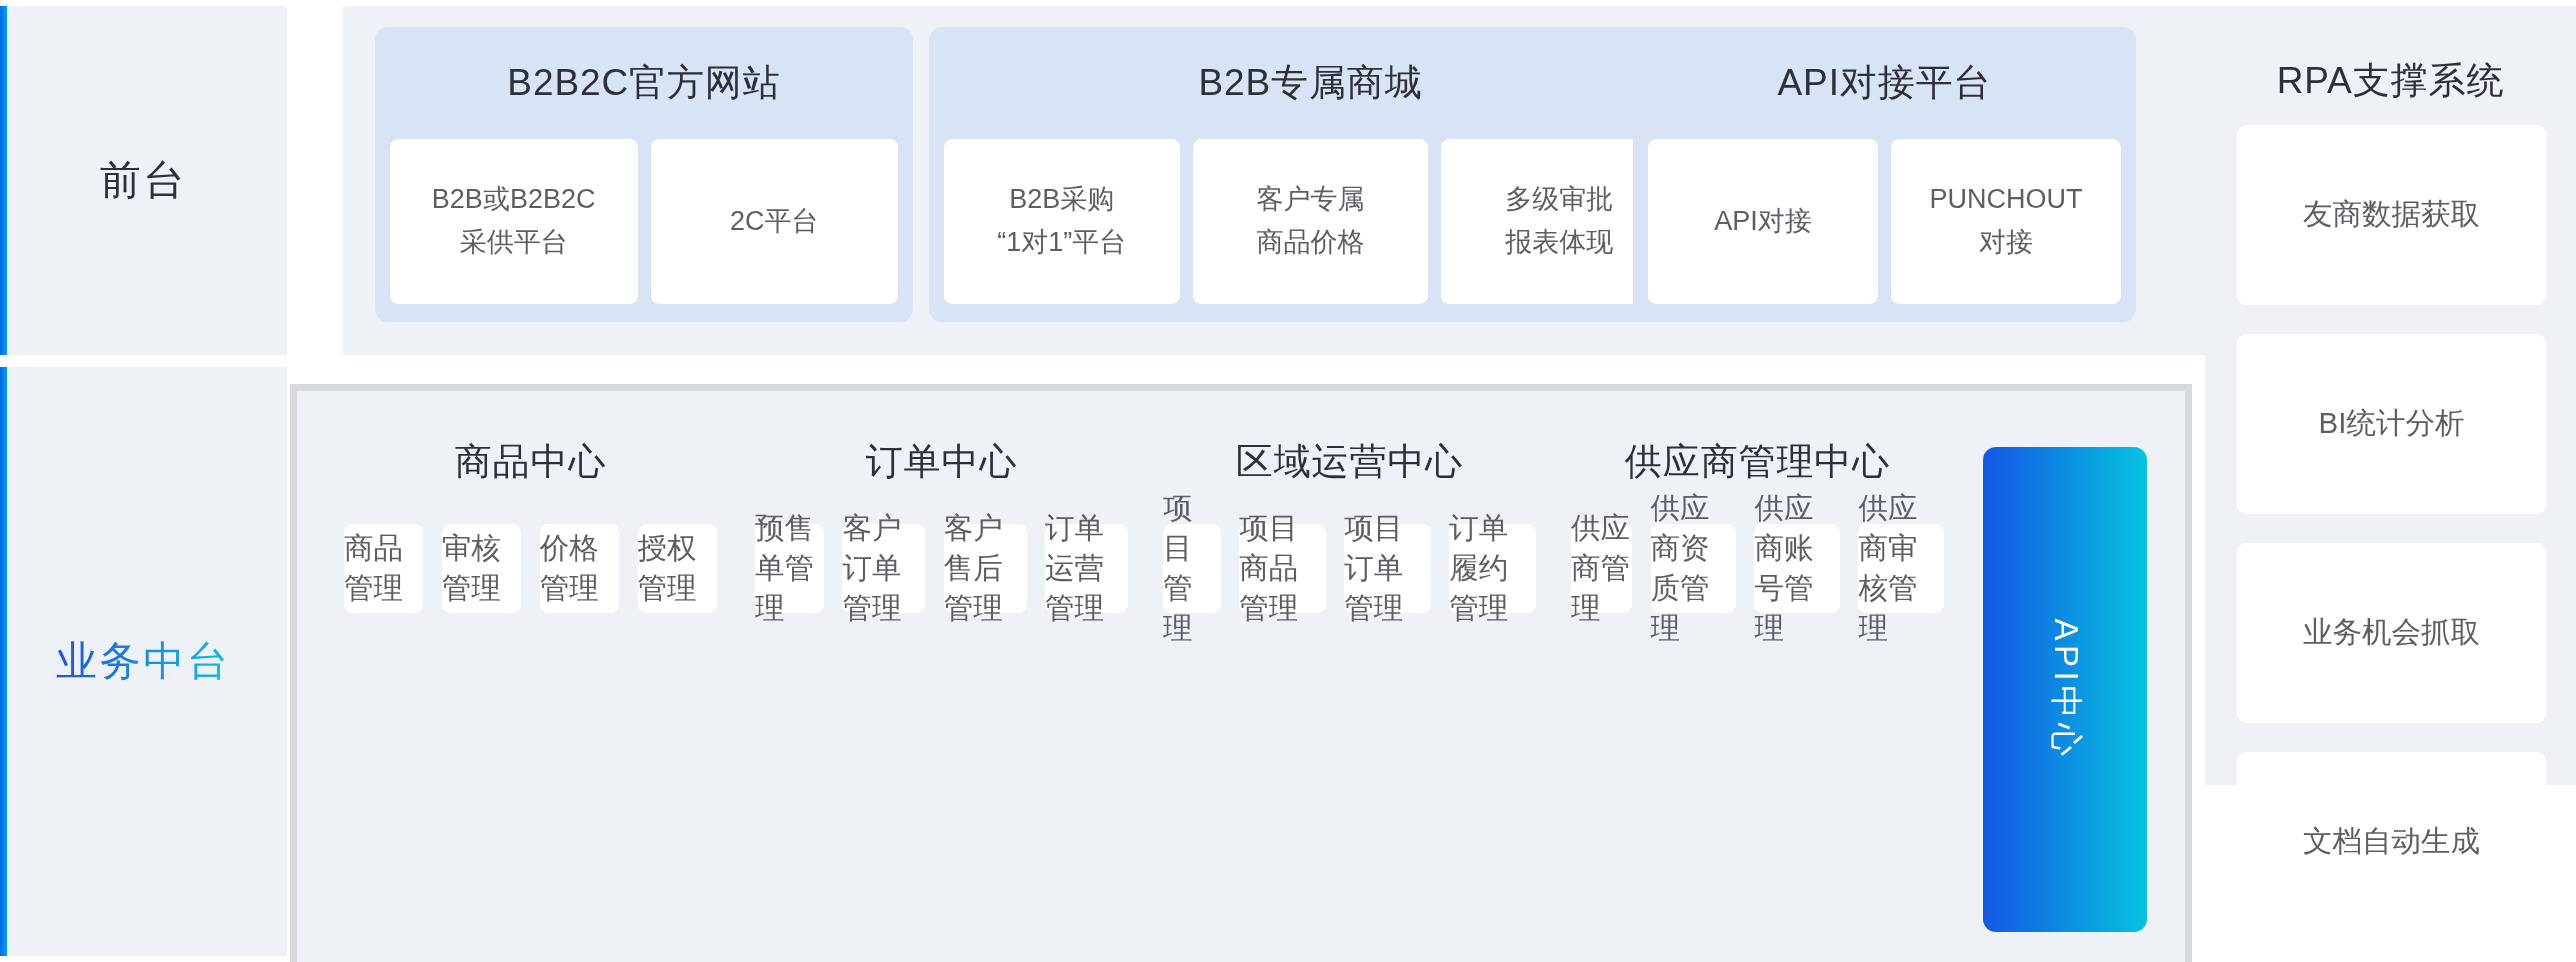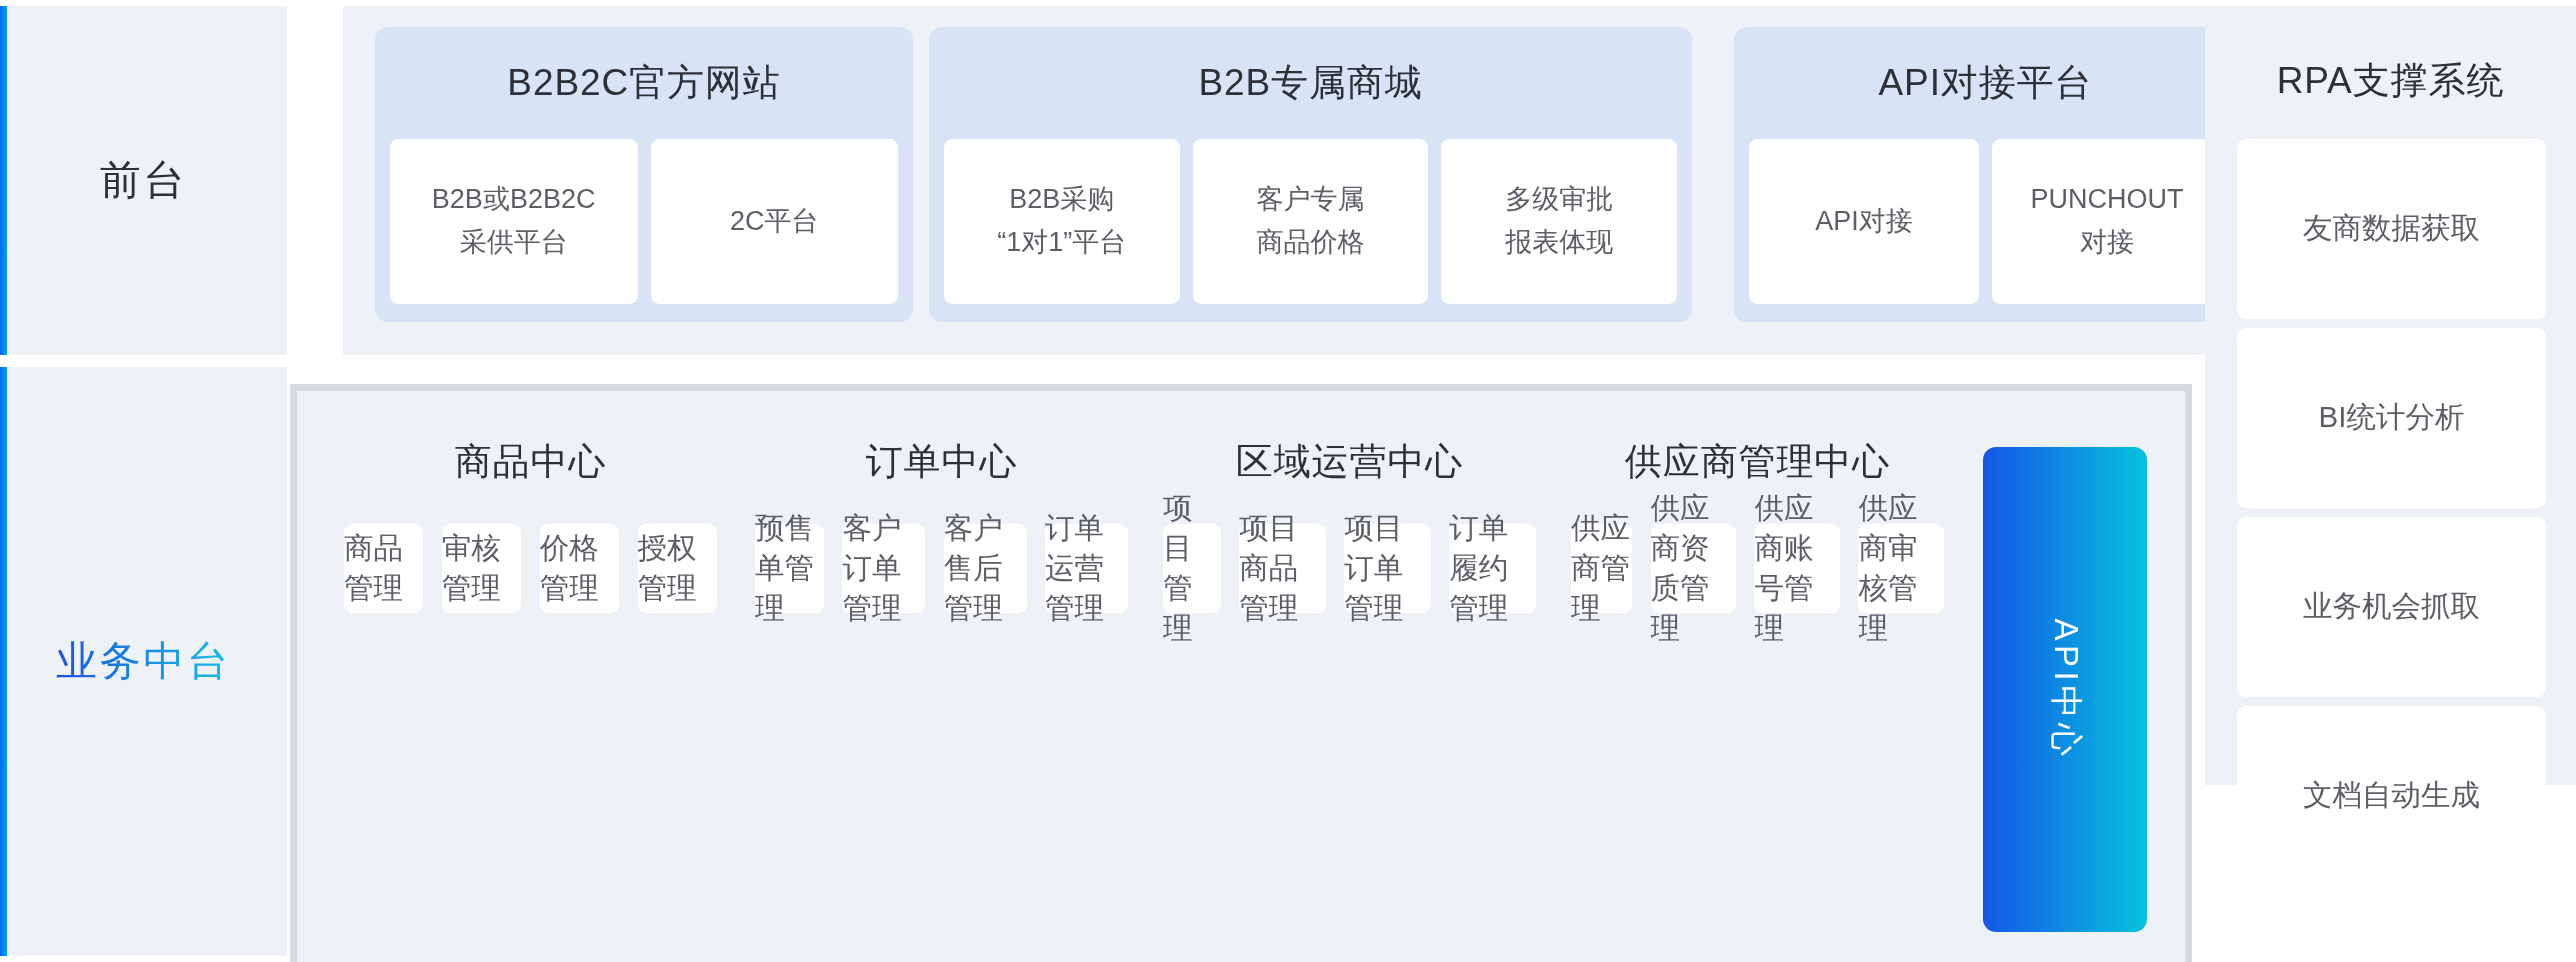--- a/index.html
+++ b/index.html
@@ -30,21 +30,21 @@
   .side-label{margin:16px;font-size:41px;font-weight:500;color:var(--dark-text);letter-spacing:2.8px;}
   .side-label.grad{background:linear-gradient(90deg,var(--grad-blue),var(--grad-cyan));
     -webkit-background-clip:text;background-clip:text;color:transparent;text-decoration:underline;}
 
   
   .top-strip{position:absolute;left:299px;top:5.5px;width:1889px;height:349px;background:var(--panel-bg);margin-left:44px;}
   .group{position:absolute;top:21px;height:295px;background:var(--group-bg);border-radius:13px;
     display:flex;flex-direction:column;}
   .group.g0{left:32px;width:538px;}
   .group.g1{left:586px;width:763px;}
-  .group.g2{left:1391px;width:503px;}
+  .group.g2{left:1290px;width:503px;}
   .group-title{height:112px;display:flex;align-items:center;justify-content:center;
     font-size:37px;font-weight:500;color:var(--dark-text);letter-spacing:0.9px;}
   .group-children{flex:1;display:flex;gap:13px;padding:0 14.8px 17.5px;}
   .gchild{flex:1;background:#fff;border-radius:8.3px;display:flex;flex-direction:column;
     align-items:center;justify-content:center;text-align:center;
     font-size:27px;line-height:43px;color:var(--gray-text);}
   .gchild span{display:block;}
 
   
   .bottom-box{position:absolute;left:290px;top:384px;width:1902px;height:594px;
@@ -63,22 +63,22 @@
   .api-bar{position:absolute;left:1686px;top:56px;width:164px;height:485px;border-radius:13px;
     background:linear-gradient(90deg,var(--api-grad-1),var(--api-grad-2));
     display:flex;align-items:center;justify-content:center;}
   .api-bar span{transform:rotate(90deg);white-space:nowrap;color:#ffffff;
     font-size:33px;letter-spacing:4.6px;}
 
   
   .rpa{position:absolute;left:2205px;top:5.5px;width:371px;height:779px;background:var(--panel-bg);}
   .rpa-title{margin-top:53px;height:44px;line-height:44px;text-align:center;
     font-size:37px;font-weight:500;color:var(--dark-text);letter-spacing:0.9px;}
-  .rpa-items{position:absolute;left:32px;right:30px;top:133px;
-    display:flex;flex-direction:column;gap:9px;}
+  .rpa-items{position:absolute;left:32px;right:30px;top:119px;
+    display:flex;flex-direction:column;gap:29px;}
   .rpa-item{height:180px;background:#fff;border-radius:9.2px;display:flex;align-items:center;
     justify-content:center;font-size:29.5px;color:var(--gray-text);}
 </style>
 </head>
 <body>
 
 <div class="page">
 
   <section class="side-panel front">
     <span class="accent"></span>

